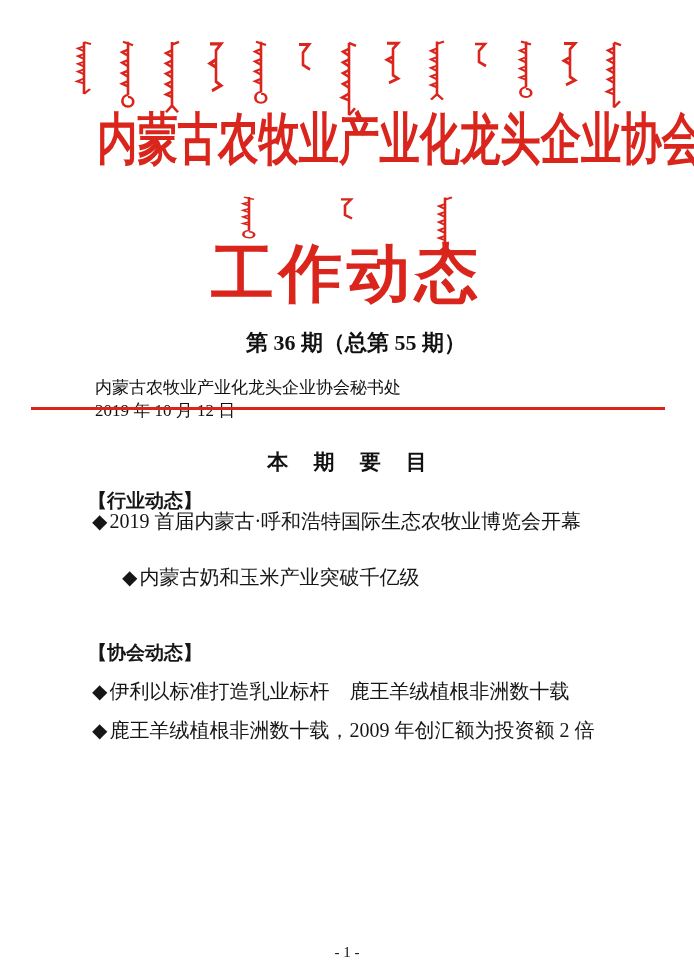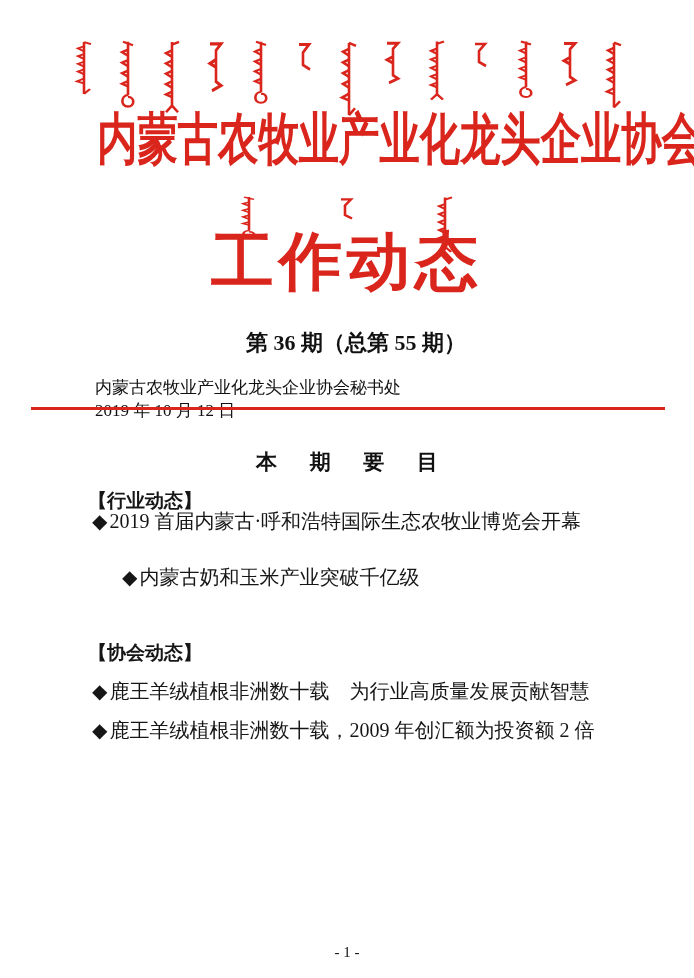--- a/index.html
+++ b/index.html
@@ -28,21 +28,21 @@
   .mg { display: block; }
   
   .org-title {
     position: absolute; top: 106px; left: 0; width: 100%;
     text-align: center; white-space: nowrap;
     font-size: 56px; font-weight: bold; line-height: 1.2;
     color: var(--red);
     transform: scaleX(0.72); transform-origin: 50% 50%;
   }
   .bulletin-title {
-    position: absolute; top: 226px; left: 0; width: 100%;
+    position: absolute; top: 238px; left: 0; width: 100%;
     text-align: center; white-space: nowrap;
     font-size: 63px; font-weight: bold; line-height: 1.15;
     letter-spacing: 5px; color: var(--red);
   }
   .issue-line {
     position: absolute; top: 328px; left: 0; width: 100%;
     text-align: center; font-size: 22px; font-weight: bold; color: #111; padding-left: 9px;
   }
   .pub-row {
     position: absolute; top: 376px; left: 95px; right: 86px;
@@ -50,21 +50,21 @@
     font-size: 17px; color: #111; flex-direction: column;
   }
   .rule {
     position: absolute; top: 407px; left: 31px; right: 29px;
     height: 3px; background: var(--red);
   }
   
   .toc-heading {
     position: absolute; top: 448px; left: 0; width: 100%;
     text-align: center; font-size: 21px; font-weight: bold;
-    letter-spacing: 10px; text-indent: 10px; color: #111; font-family: Liberation Mono, monospace;
+    letter-spacing: 10px; text-indent: 10px; color: #111;
   }
   .section-title {
     position: absolute; left: 88px;
     font-family: Liberation Mono, monospace;
     font-size: 19px; font-weight: bold; color: #161616;
   }
   .section1-title { top: 488px; }
   .section2-title { top: 640px; }
   .toc-item {
     position: absolute; left: 92px; right: 40px;
@@ -181,21 +181,21 @@
   <div class="toc-item item-1">
     <span class="bullet">◆</span><span>2019 首届内蒙古·呼和浩特国际生态农牧业博览会开幕</span>
   </div>
   <div class="toc-item item-2">
     <span class="bullet">◆</span><span>内蒙古奶和玉米产业突破千亿级</span>
   </div>
 
   <div class="section-title section2-title">【协会动态】</div>
 
   <div class="toc-item item-3">
-    <span class="bullet">◆</span><span>鹿王羊绒植根非洲数十载　为行业高质量发展贡献智慧</span>
+    <span class="bullet">◆</span><span>伊利以标准打造乳业标杆　鹿王羊绒植根非洲数十载</span>
   </div>
   <div class="toc-item item-4">
     <span class="bullet">◆</span><span>鹿王羊绒植根非洲数十载，2009 年创汇额为投资额 2 倍</span>
   </div>
 
   <div class="footer">- 1 -</div>
 
 </div>
 
 </body></html>

